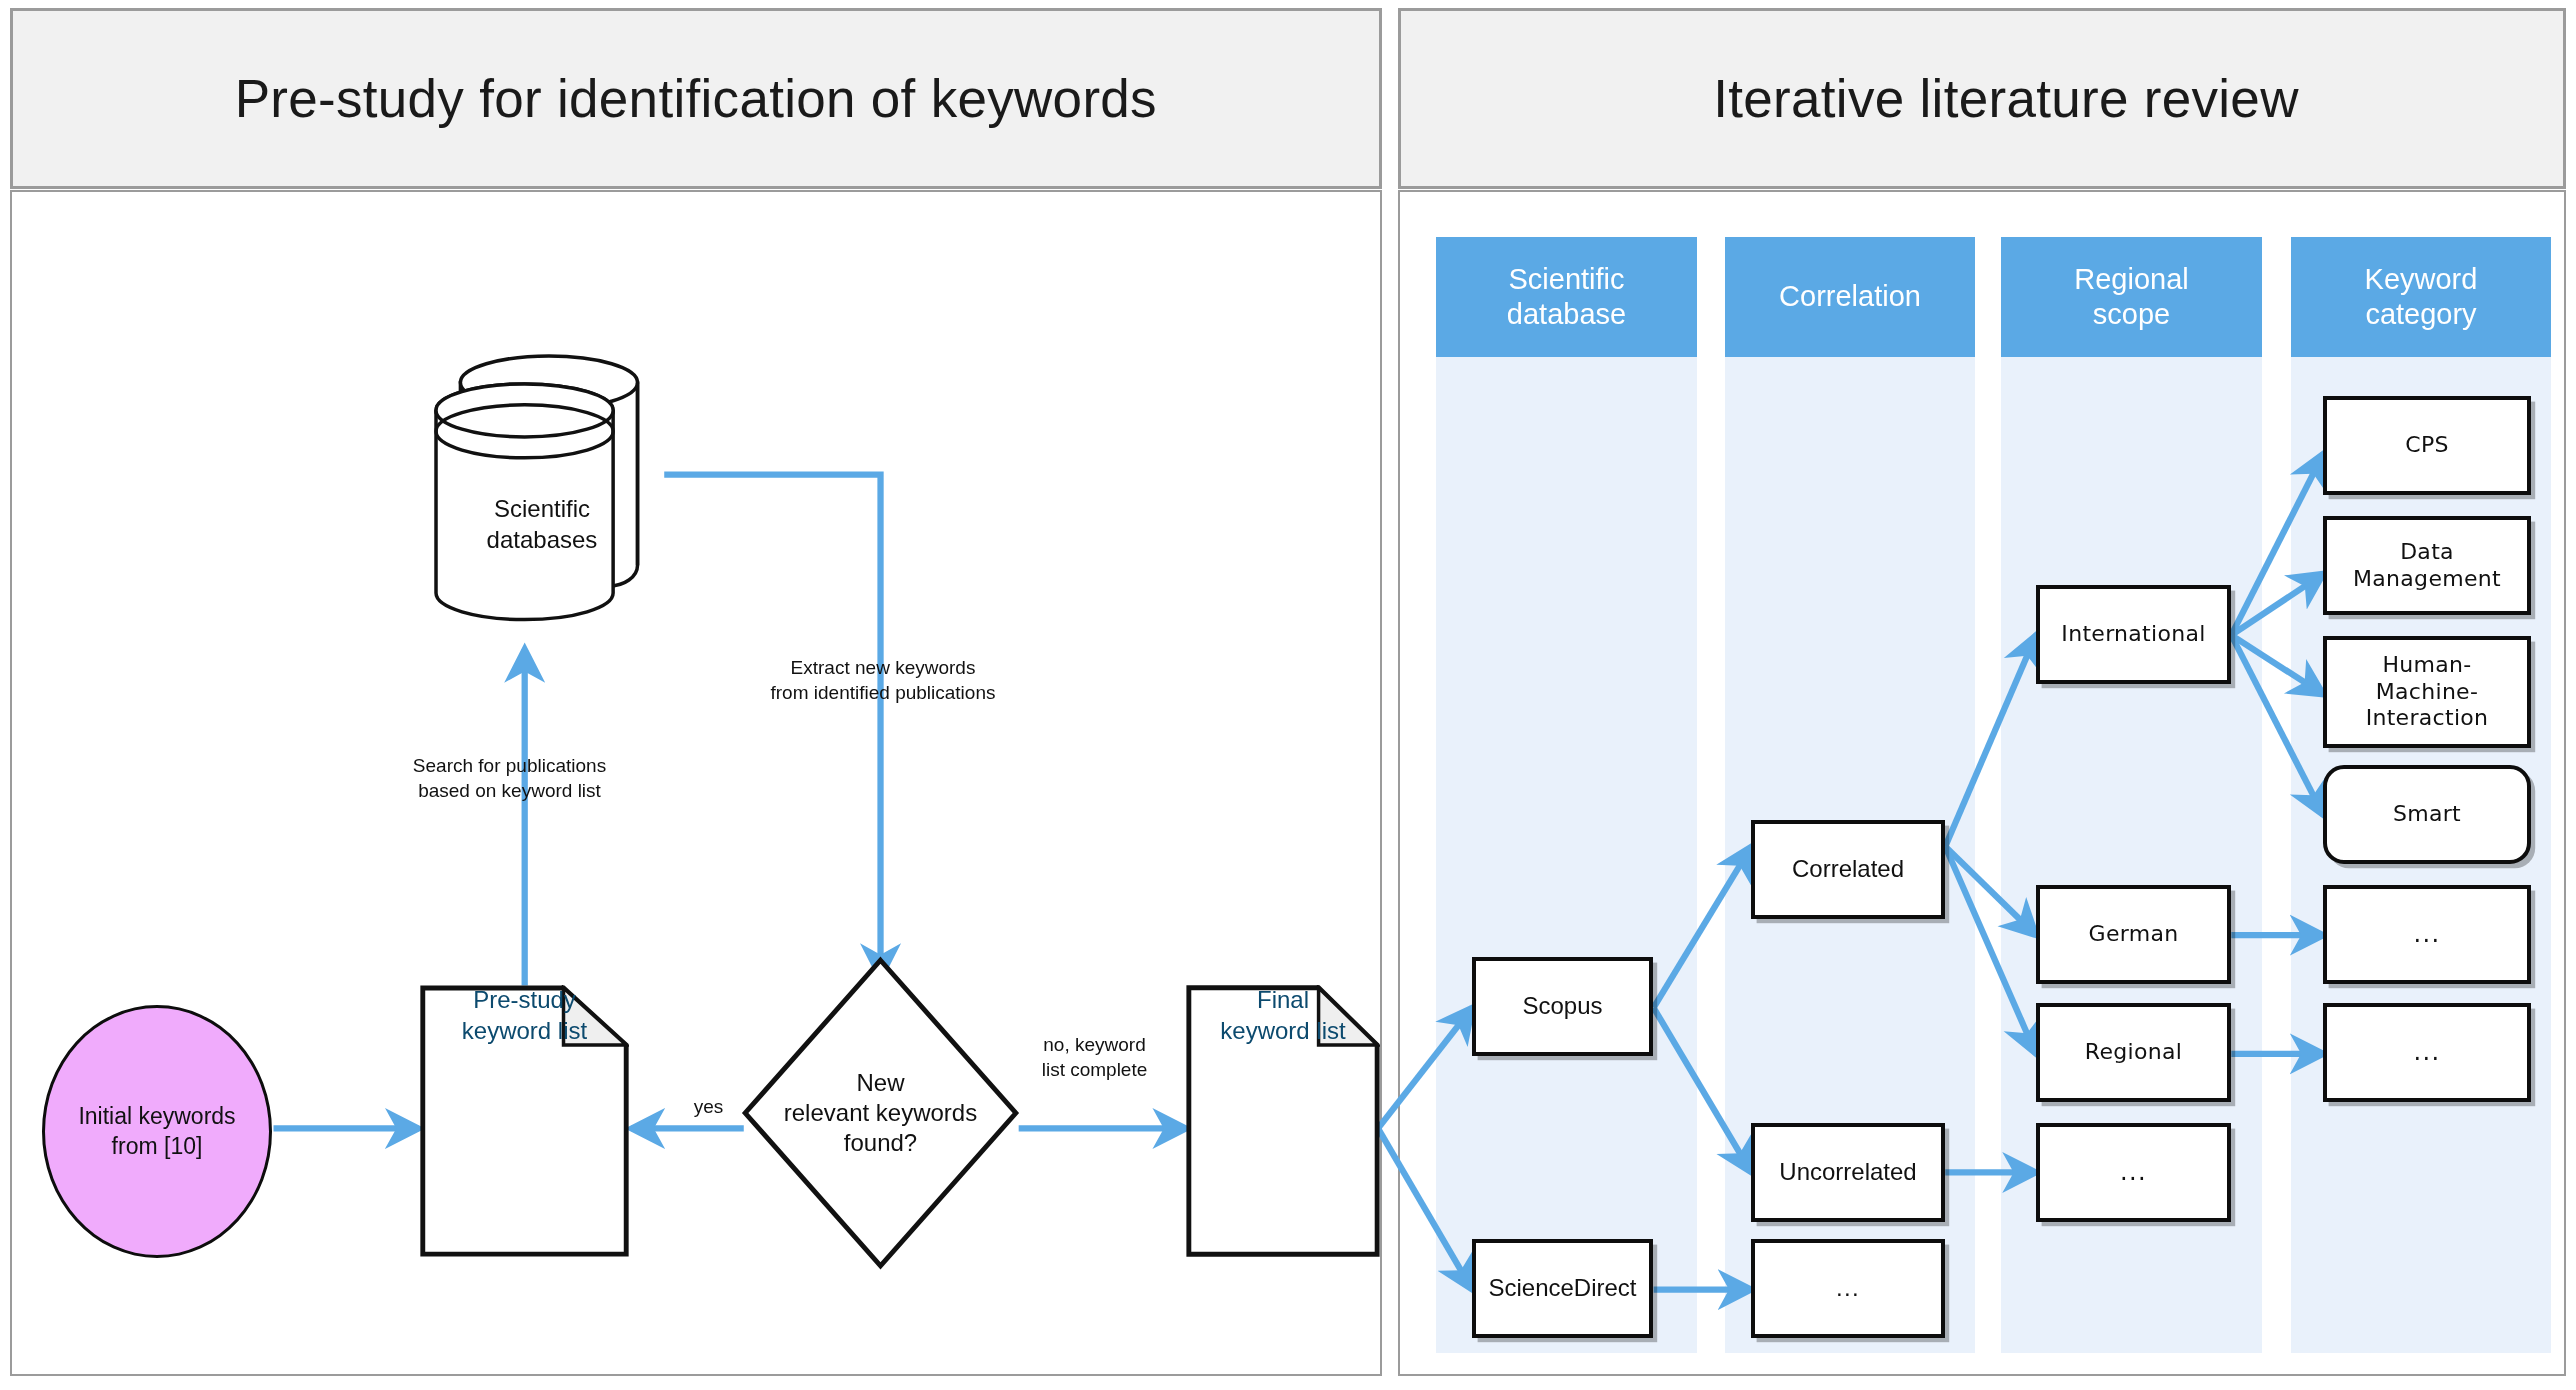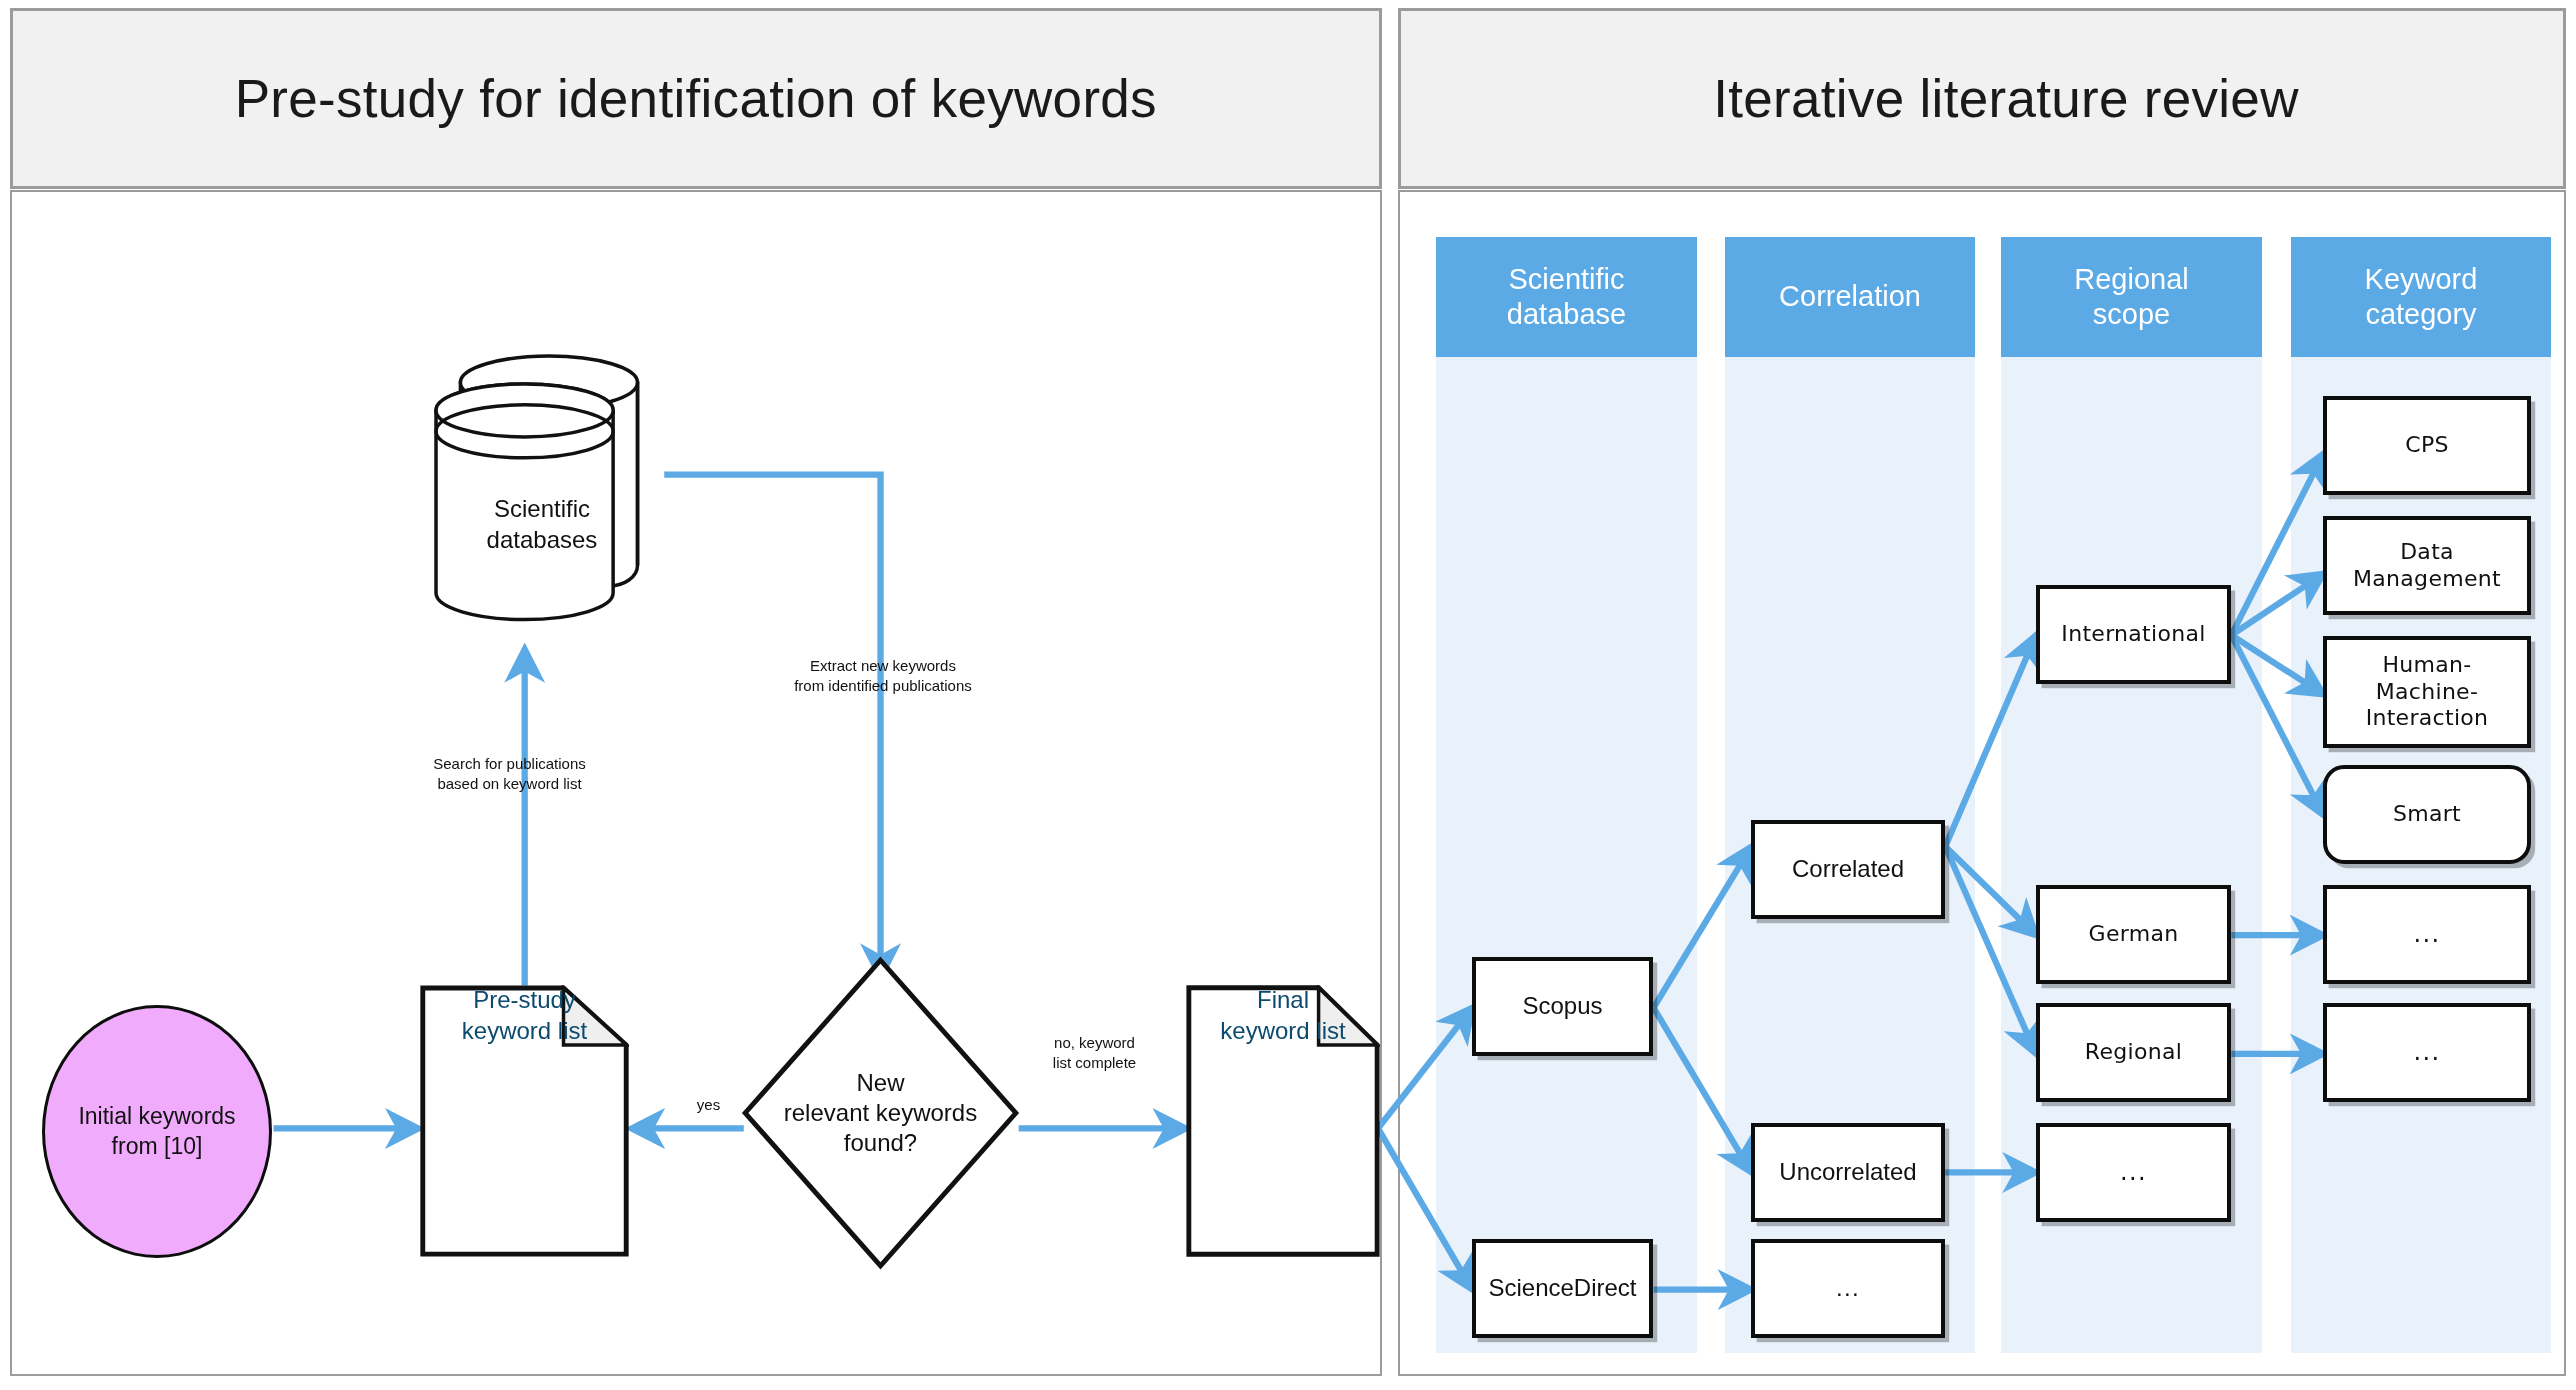--- a/index.html
+++ b/index.html
@@ -53,21 +53,21 @@
     text-align:center;font-size:24px;color:#111;line-height:1.26;
   }
 
   .cyl{position:absolute;}
   .cyl .lbl{
     position:absolute;left:0;right:0;top:52%;text-align:center;
     font-size:24px;color:#111;line-height:1.28;
   }
 
   .edge-label{
-    position:absolute;font-size:15px;color:#111;line-height:1.3;text-align:center;
+    position:absolute;font-size:19px;color:#111;line-height:1.3;text-align:center;
     white-space:pre-line;
   }
 
   svg.layer{position:absolute;left:0;top:0;width:2576px;height:1391px;pointer-events:none;}
 </style>
 </head>
 <body>
 
 <div id="root">
 

